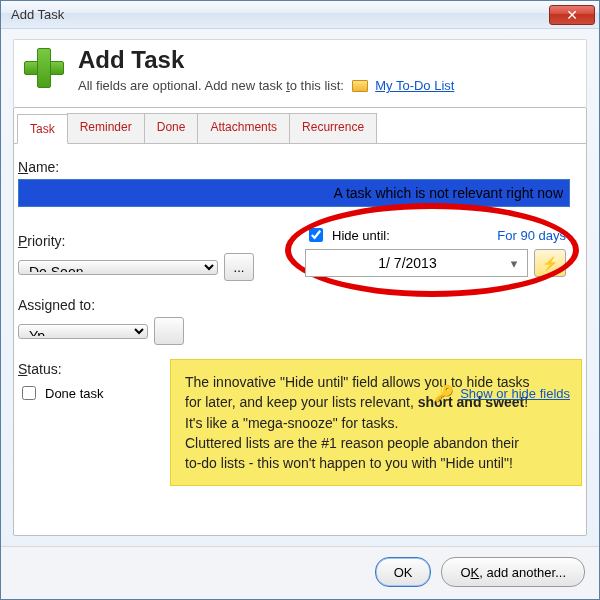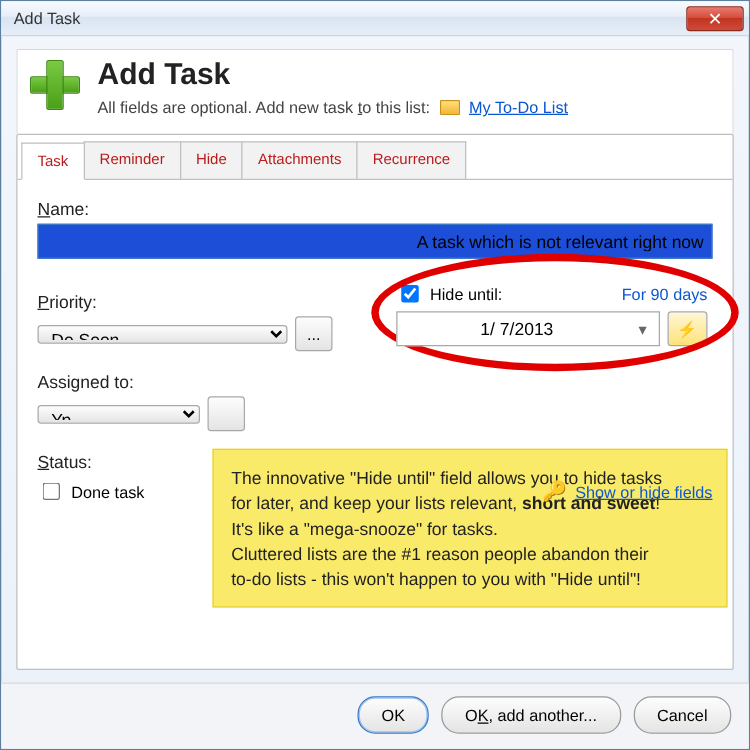--- a/index.html
+++ b/index.html
@@ -137,21 +137,21 @@
     top: 1px;
     padding-top: 7px;
     font-weight: 500;
   }
   .tabline {
     border-top: 1px solid #bfbfbf;
     position: relative;
     top: -1px;
   }
   .tab-content {
-    padding: 14px 16px 10px 16px;
+    padding: 14px 16px 10px 4px;
     position: relative;
   }
   .field-label {
     font-size: 14px;
     color: #222;
     margin-bottom: 4px;
     display: block;
   }
   .field-label .u { text-decoration: underline; }
   .text-input {
@@ -343,21 +343,21 @@
           <span class="folder-icon"></span>
           <span class="link">My To-Do List</span>
         </div>
       </div>
     </div>
 
     <div class="tabs-container">
       <div class="tabstrip">
         <div class="tab active">Task</div>
         <div class="tab">Reminder</div>
-        <div class="tab">Hide</div>
+        <div class="tab">Done</div>
         <div class="tab">Attachments</div>
         <div class="tab">Recurrence</div>
       </div>
       <div class="tabline"></div>
 
       <div class="tab-content">
 
         <label class="field-label">
           <span class="u">N</span><span>ame:</span>
         </label>
@@ -441,16 +441,15 @@
     <div style="height:10px;"></div>
   </div>
 
   <div class="button-bar">
     <div class="btn default">OK</div>
     <div class="btn">
       <span>O</span>
         <span class="u">K</span>
         <span>, add another...</span>
     </div>
-    <div class="btn">Cancel</div>
   </div>
 
 </div>
 
 </body></html>

